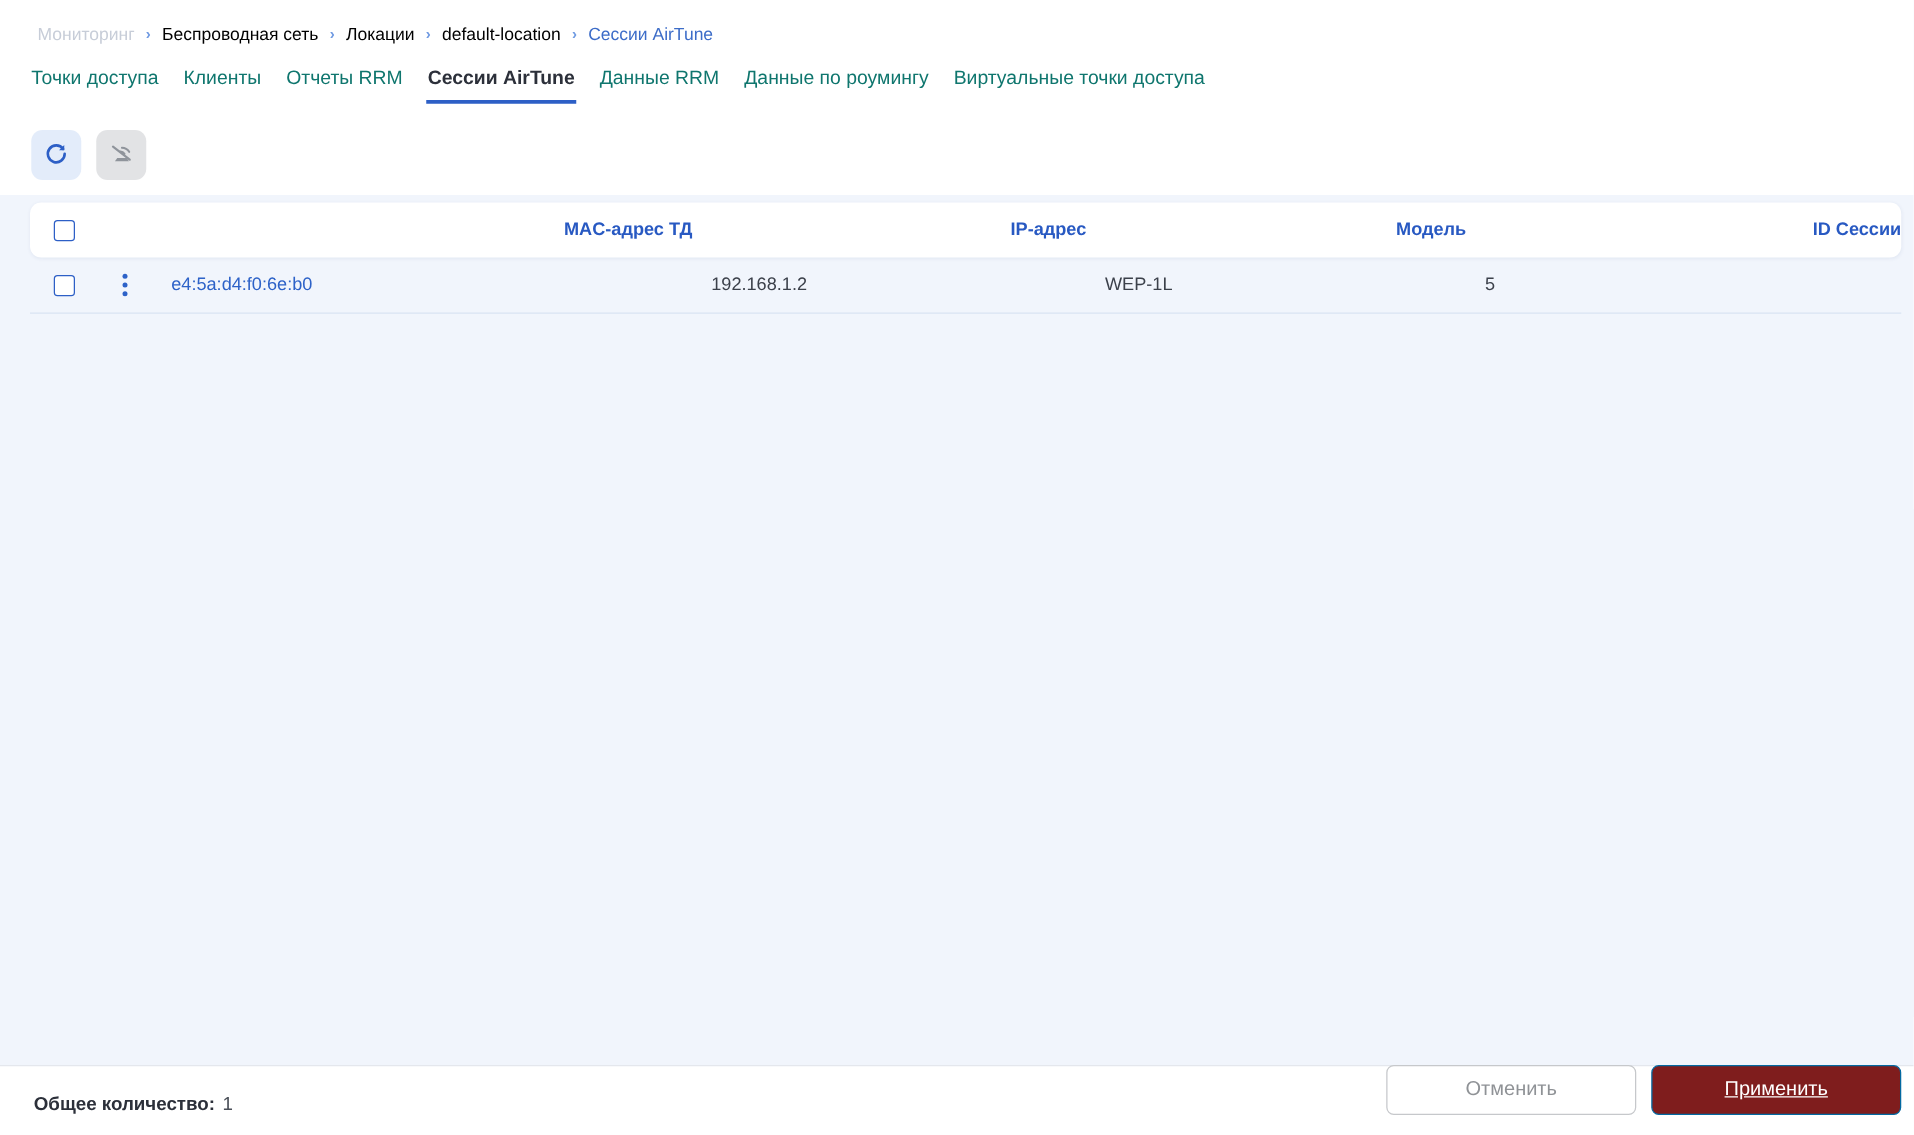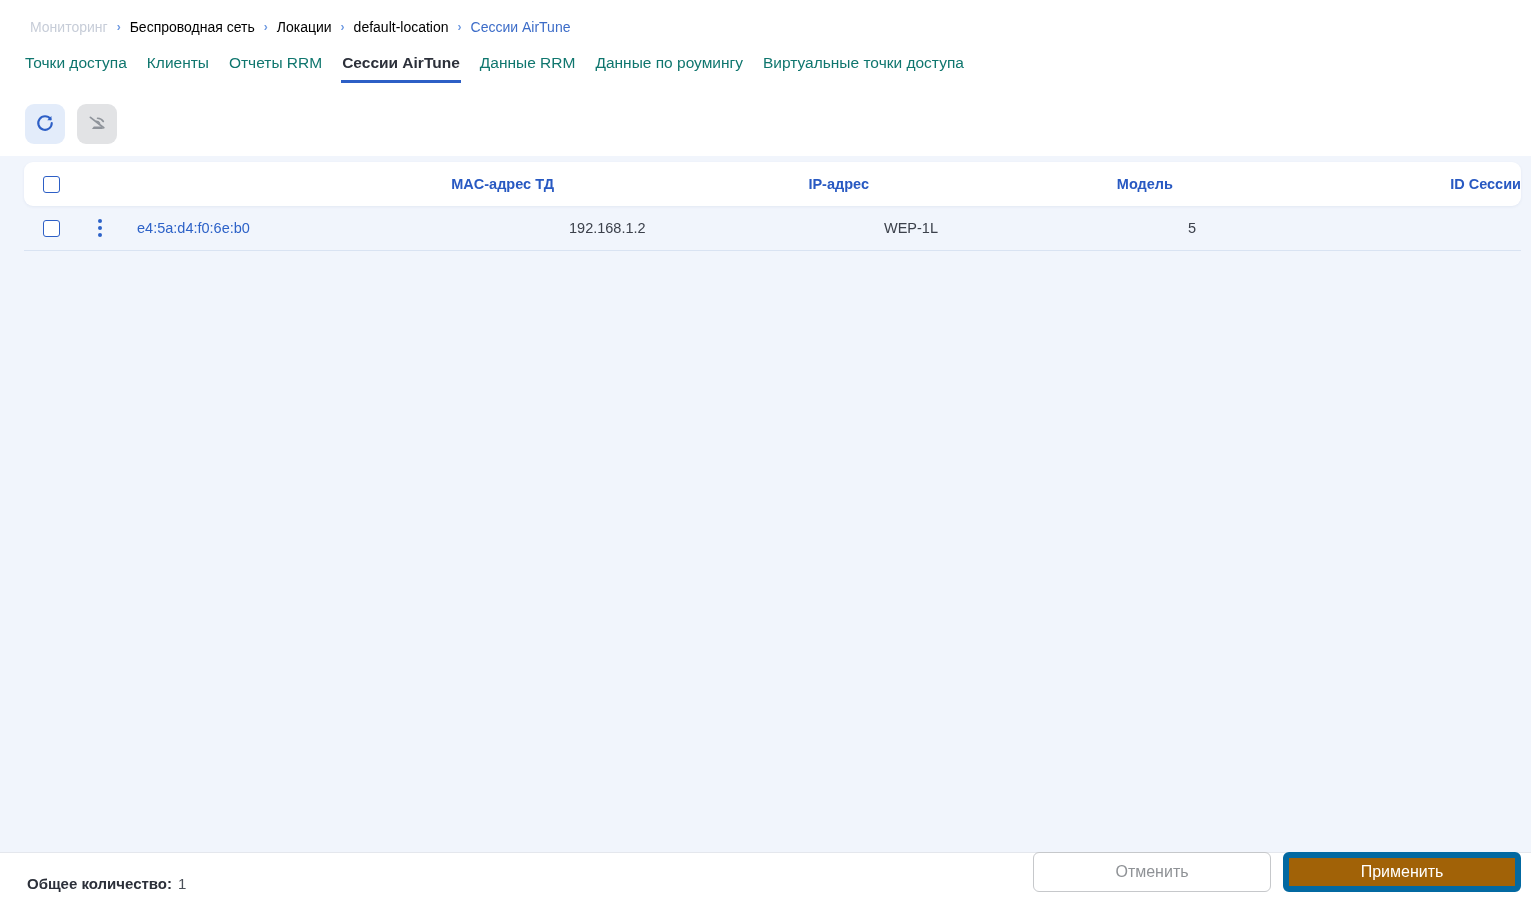--- a/index.html
+++ b/index.html
@@ -146,36 +146,37 @@
     display: flex;
     align-items: flex-end;
     padding: 0 10px 16px 27px;
     flex: 0 0 auto;
   }
   .total { font-size: 15px; display: flex; gap: 6px; align-items: baseline; }
   .total-label { font-weight: 700; color: #2c303a; }
   .total-value { color: #4a4f58; }
   .footer-buttons { margin-left: auto; display: flex; gap: 12px; }
   .btn {
-    width: 238px; height: 40px;
+    width: 200px; height: 40px;
     border-radius: 6px;
     font-size: 16px;
     font-family: "Liberation Sans", "DejaVu Sans", sans-serif;
     cursor: pointer;
     display: flex; align-items: center; justify-content: center;
   }
   .btn.cancel {
     background: #ffffff;
     border: 1px solid #c6c8cb;
     color: #8f9296;
   }
   .btn.apply {
-    background: #a16207;
-    border: 6px solid #0369a1;
+    background: #7f1d1d;
+    border: 1px solid #0369a1;
     color: #ffffff;
+    text-decoration: underline;
   }
 </style>
 </head>
 <body>
 
 <div class="app">
 
   <div class="breadcrumb">
     <span class="crumb-root">Мониторинг</span>
     <span class="crumb-sep">›</span>

